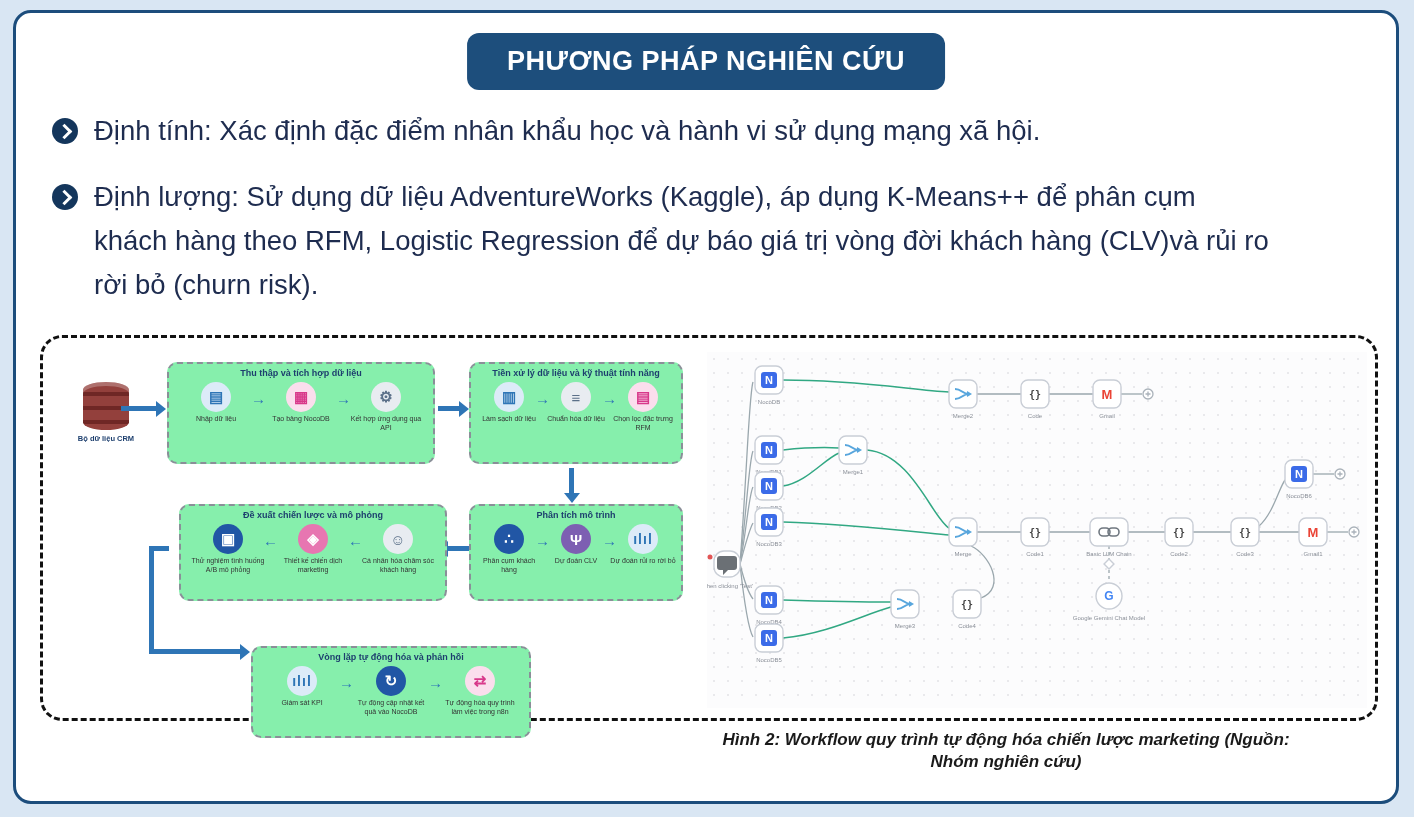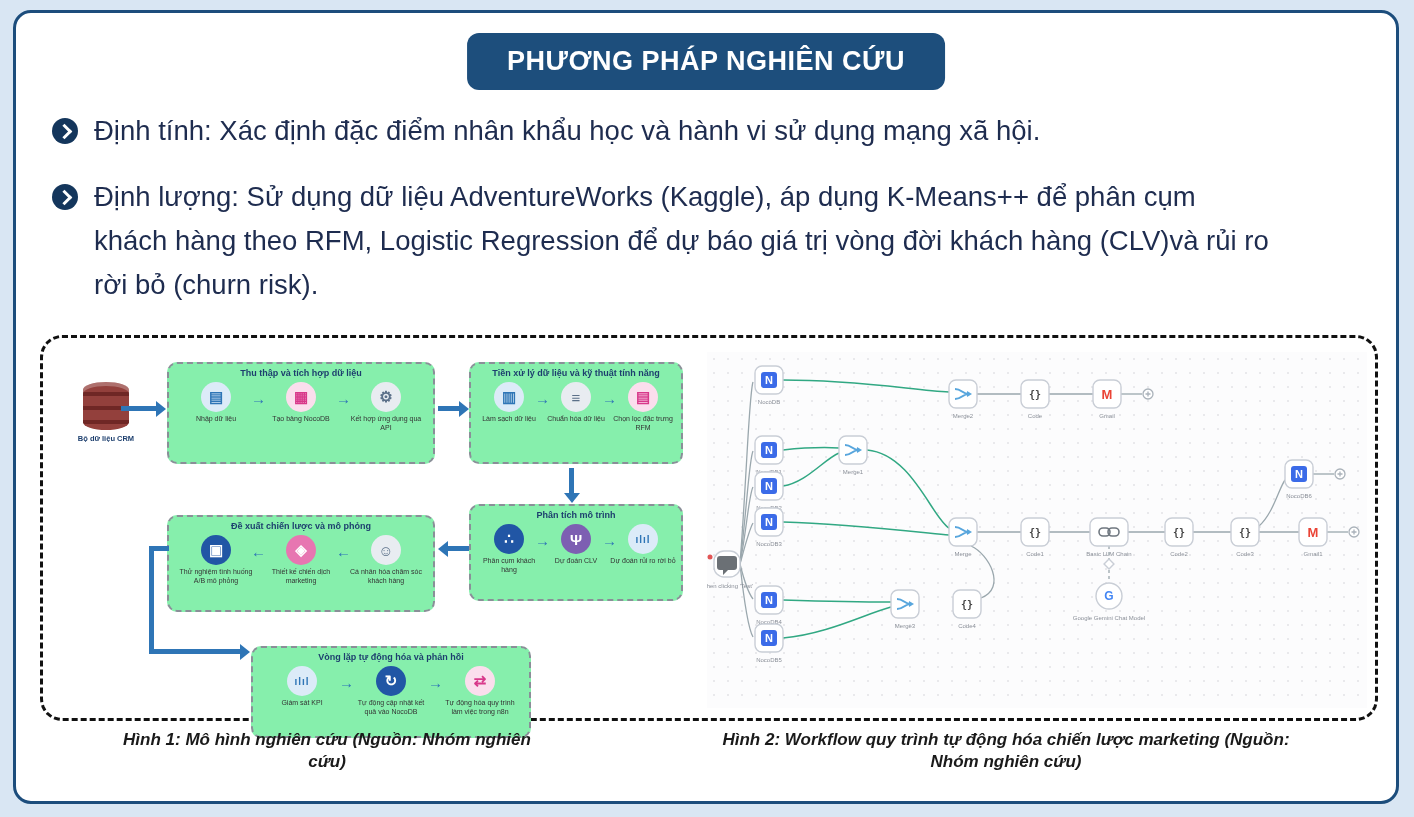--- a/index.html
+++ b/index.html
@@ -54,21 +54,21 @@
     position:absolute; border:2px dashed #8a8f98; border-radius:10px;
     background:#86efac; box-sizing:border-box;
   }
   .fgroup-title { font-size:9px; font-weight:bold; color:#1d3f6e; text-align:center; padding:4px 8px 0; line-height:1.15; }
   .fgroup-row { display:flex; align-items:flex-start; justify-content:space-evenly; padding:4px 4px 0; }
   .fitem { display:flex; flex-direction:column; align-items:center; width:78px; }
   .ficon {
     width:30px; height:30px; border-radius:50%;
     display:flex; align-items:center; justify-content:center; font-size:15px; font-weight:bold;
   }
-  .glyph-bars { font-size:10px; letter-spacing:1px; }
+  .glyph-bars { font-size:14px; letter-spacing:1px; }
   .fitem-label { font-size:7px; color:#333; text-align:center; line-height:1.2; margin-top:3px; }
   .mini-arrow { color:#2e75b6; font-weight:bold; font-size:15px; margin:8px -8px 0; }
   .ic-blue { background:#dcebf8; color:#2e75b6; }
   .ic-pink { background:#fbdeed; color:#d8388a; }
   .ic-gray { background:#e8ecf1; color:#5b7089; }
   .ic-fillblue { background:#2156a5; color:#fff; }
   .ic-fillpurple { background:#7d5fb2; color:#fff; }
   .ic-fillpink { background:#e776b1; color:#fff; }
   .harrow { position:absolute; height:5px; background:#2e75b6; }
   .harrow.dir-r::after {
@@ -212,21 +212,21 @@
             <div class="ficon ic-blue">
                 <span class="glyph-bars">ılıl</span>
               </div>
             <div class="fitem-label">Dự đoán rủi ro rời bỏ</div>
           </div>
         </div>
       </div>
 
       <div class="harrow dir-l" style="left:384px;top:192px;width:22px;"></div>
 
-      <div class="fgroup" style="left:104px;top:150px;width:268px;height:97px;margin-top:11px;">
+      <div class="fgroup" style="left:116px;top:150px;width:268px;height:97px;">
         <div class="fgroup-title">Đề xuất chiến lược và mô phỏng</div>
         <div class="fgroup-row">
           <div class="fitem">
             <div class="ficon ic-fillblue">
                 <span>▣</span>
               </div>
             <div class="fitem-label">Thử nghiệm tình huống A/B mô phỏng</div>
           </div>
           <div class="mini-arrow">←</div>
           <div class="fitem">
@@ -446,16 +446,15 @@
             <path class="endp" d="M-2.5,0 H2.5 M0,-2.5 V2.5"></path>
         </g>
         <g transform="translate(647,180)">
           <circle class="endc" r="5"></circle>
             <path class="endp" d="M-2.5,0 H2.5 M0,-2.5 V2.5"></path>
         </g>
       </svg>
     </div>
   </div>
 
-  <div class="caption" style="left:96px; top:716px; width:430px;">Hình 1: Mô hình nghiên cứu (Nguồn: Nhóm nghiên cứu)</div>
   <div class="caption" style="left:700px; top:716px; width:580px;">Hình 2: Workflow quy trình tự động hóa chiến lược marketing (Nguồn: Nhóm nghiên cứu)</div>
 
 </div>
 
 </body></html>

